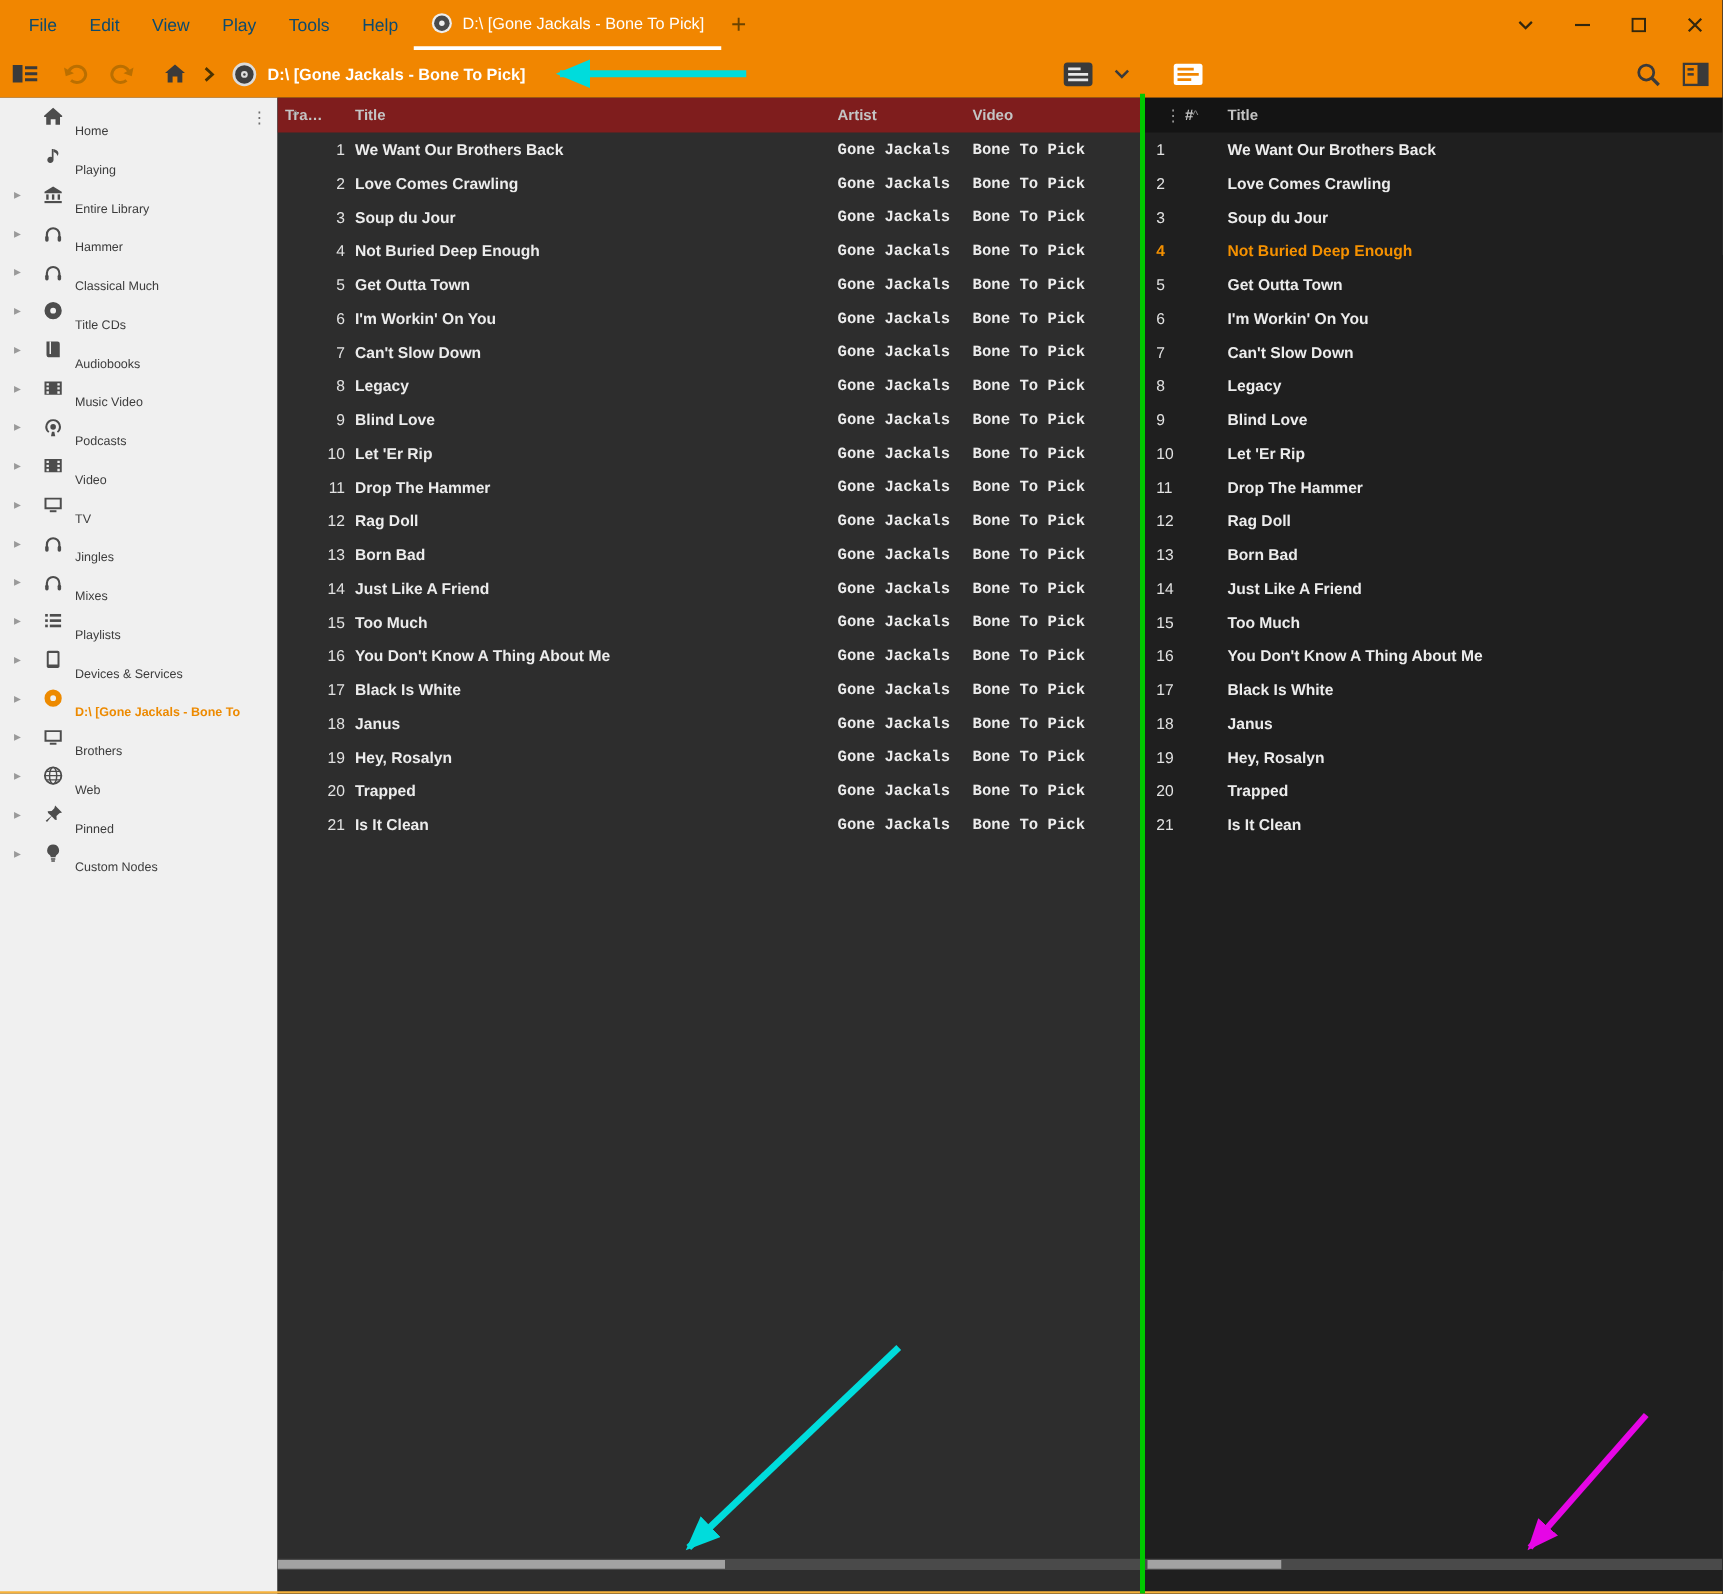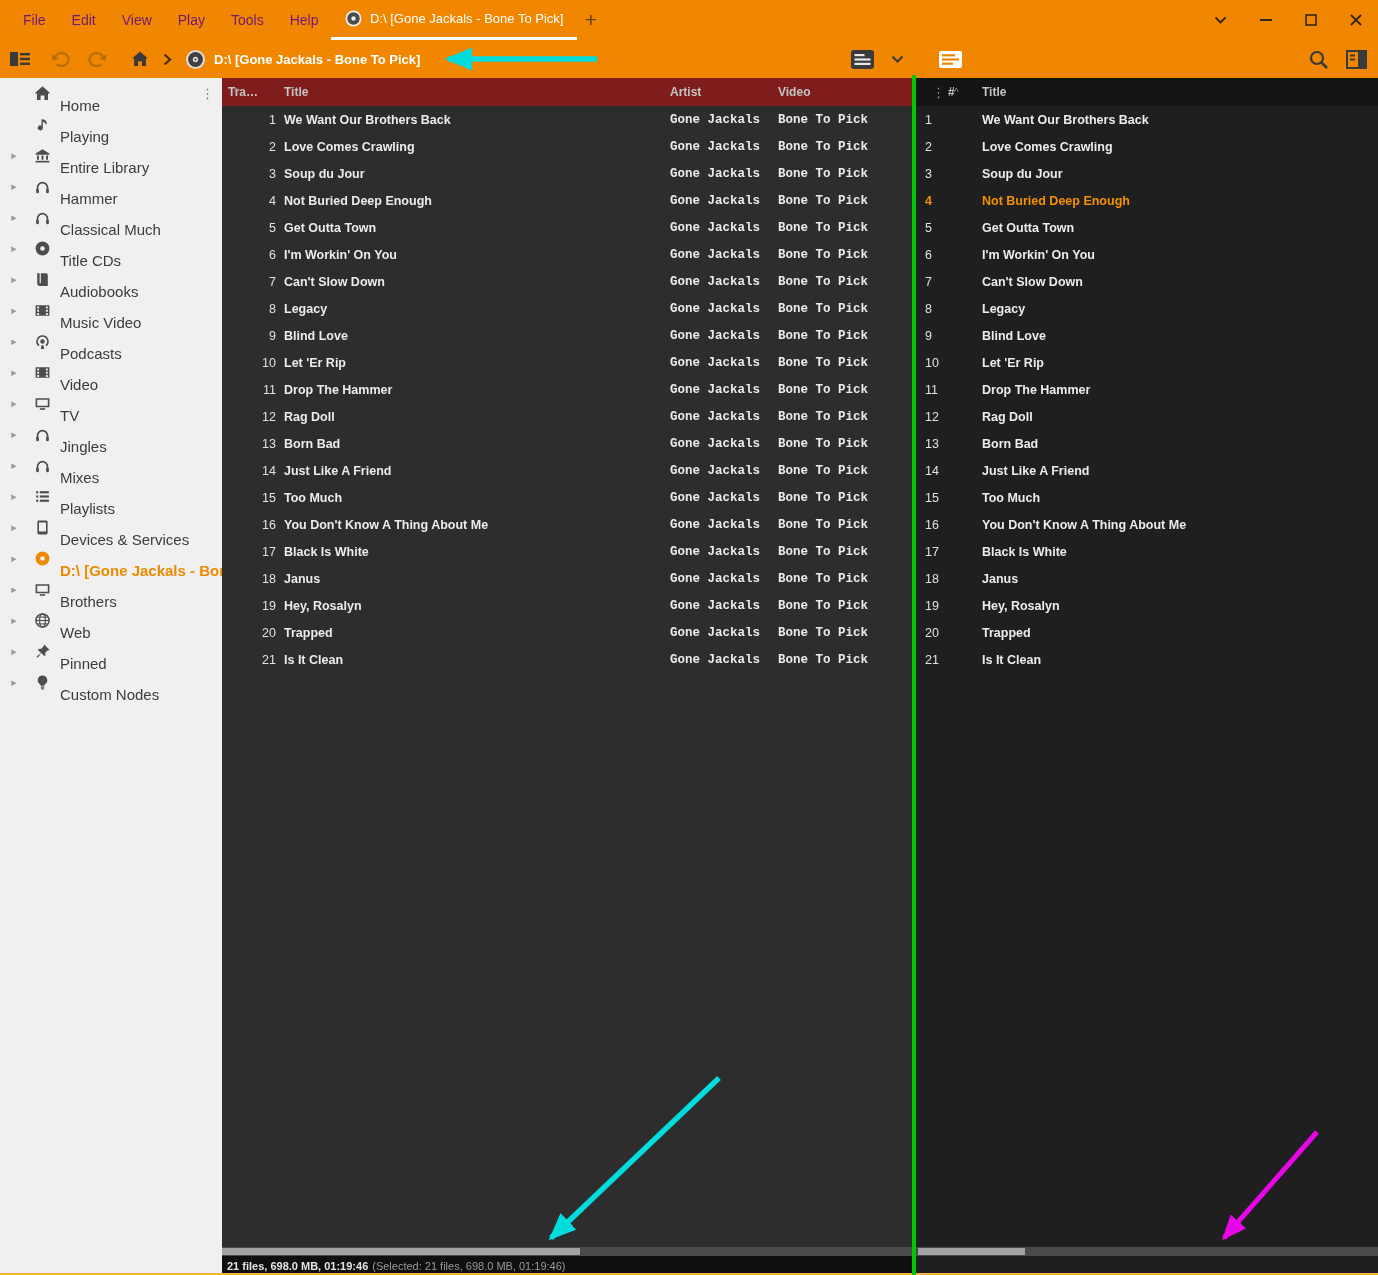--- a/index.html
+++ b/index.html
@@ -2,40 +2,40 @@
 <html><head>
 <meta charset="utf-8">
 <style>
   *{margin:0;padding:0;box-sizing:border-box;}
   html,body{width:1378px;height:1275px;}
   body{position:relative;font-family:"Liberation Sans",sans-serif;background:#2d2d2d;overflow:hidden;}
 
   
   .menubar{position:absolute;left:0;top:0;width:100%;height:40px;background:#F18600;z-index:2;}
   .menus{position:absolute;left:10px;top:0;height:40px;display:flex;}
-  .menu-item{padding:0 13px;font-size:14px;color:#701a75;height:40px;display:flex;align-items:center;cursor:default;}
+  .menu-item{padding:0 13px;font-size:14px;color:#0c4a6e;height:40px;display:flex;align-items:center;cursor:default;}
   .tab{position:absolute;left:331px;top:0;height:40px;display:flex;align-items:center;gap:8px;padding:0 14px;border-bottom:3px solid #fff;}
   .tab-label{color:#fff;font-size:13px;white-space:nowrap;}
   .newtab{position:absolute;left:578px;top:0;height:40px;width:26px;display:flex;align-items:center;justify-content:center;color:#6b4300;font-size:21px;}
   .win-controls{position:absolute;right:0;top:0;height:40px;display:flex;}
   .wc{width:45px;height:40px;display:flex;align-items:center;justify-content:center;}
 
   
   .toolbar{position:absolute;left:0;top:40px;width:100%;height:38px;background:#F18600;z-index:2;}
   .tbi{position:absolute;top:0;height:38px;display:flex;align-items:center;}
   .tbi.dis{opacity:.55;}
   .tb-crumb{position:absolute;top:0;height:38px;display:flex;align-items:center;color:#fff;font-size:13px;font-weight:700;white-space:nowrap;}
 
   
   .sidebar{position:absolute;left:0;top:78px;bottom:0;width:222px;background:#f0f0f0;overflow:hidden;}
   .sb-item{height:31px;display:flex;align-items:center;position:relative;cursor:default;}
   .sb-tri{width:22px;text-align:center;color:#9a9a9a;font-size:11px;flex:0 0 22px;padding-left:6px;}
   .sb-tri.empty{visibility:hidden;}
   .sb-icon{width:17px;height:17px;flex:0 0 17px;margin-left:12px;color:#4d4d4d;fill:currentColor;}
-  .sb-label{margin-left:9px;font-size:15px;color:#3c3c3c;white-space:nowrap;overflow:hidden;flex:1;margin-top:23px;}
+  .sb-label{margin-left:9px;font-size:10px;color:#3c3c3c;white-space:nowrap;overflow:hidden;flex:1;margin-top:23px;}
   .sb-item.selected .sb-label{color:#ED8A00;font-weight:700;}
   .sb-item.selected .sb-icon{color:#ED8A00;}
   .sb-dots{position:absolute;right:8px;color:#6e6e6e;font-size:13px;}
 
   
   .main-list{position:absolute;left:222px;top:78px;bottom:0;width:692px;background:#2d2d2d;overflow:hidden;}
   .hdr{position:absolute;left:0;top:0;right:0;height:28px;background:#7f1d1d;font-size:12px;font-weight:700;color:#c4c4c4;}
   .hdr span{position:absolute;top:0;height:28px;display:flex;align-items:center;}
   .caret{color:#8e8e8e;font-size:10px;margin-left:6px;font-weight:400;}
   .rows{position:absolute;left:0;top:28px;right:0;}
@@ -540,24 +540,20 @@
         <div class="trow">
           <span class="c-num">21</span>
           <span class="c-title">Is It Clean</span>
           <span class="c-artist">Gone Jackals</span>
           <span class="c-album">Bone To Pick</span>
         </div>
       </div>
     <div class="hscroll">
         <div class="hthumb" style="left:0;width:358px"></div>
       </div>
-    <div class="statusbar">
-      <span class="st-main">21 files, 698.0 MB, 01:19:46</span>
-      <span class="st-sel">(Selected: 21 files, 698.0 MB, 01:19:46)</span>
-    </div>
   </div>
 
   <div class="right-panel">
     <div class="hdr">
       <span style="left:18px" class="np-dots">⋮</span>
       <span style="left:34px">
           <span>#</span>
           <span class="caret">^</span>
         </span>
       <span style="left:68px">Title</span>

